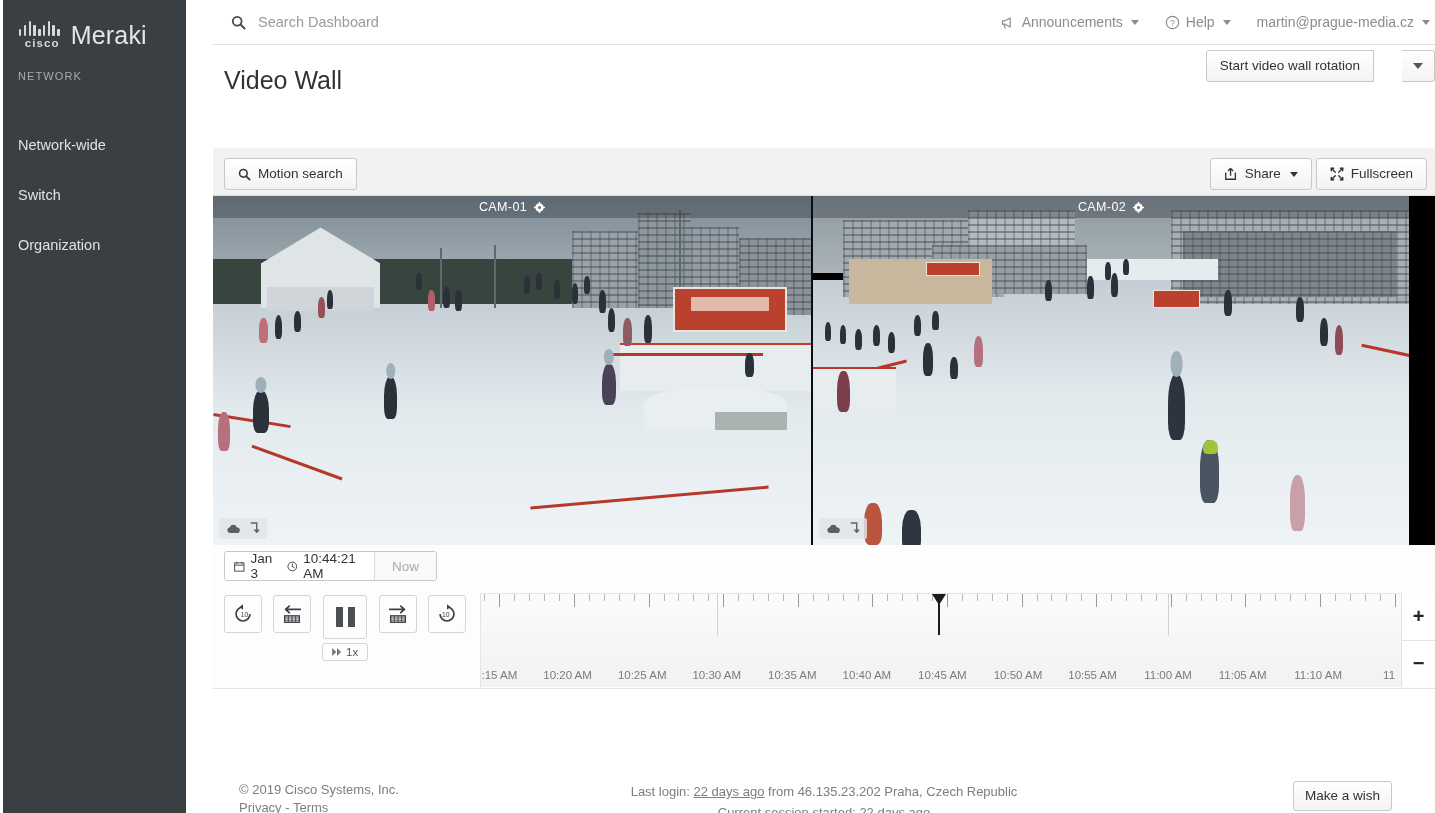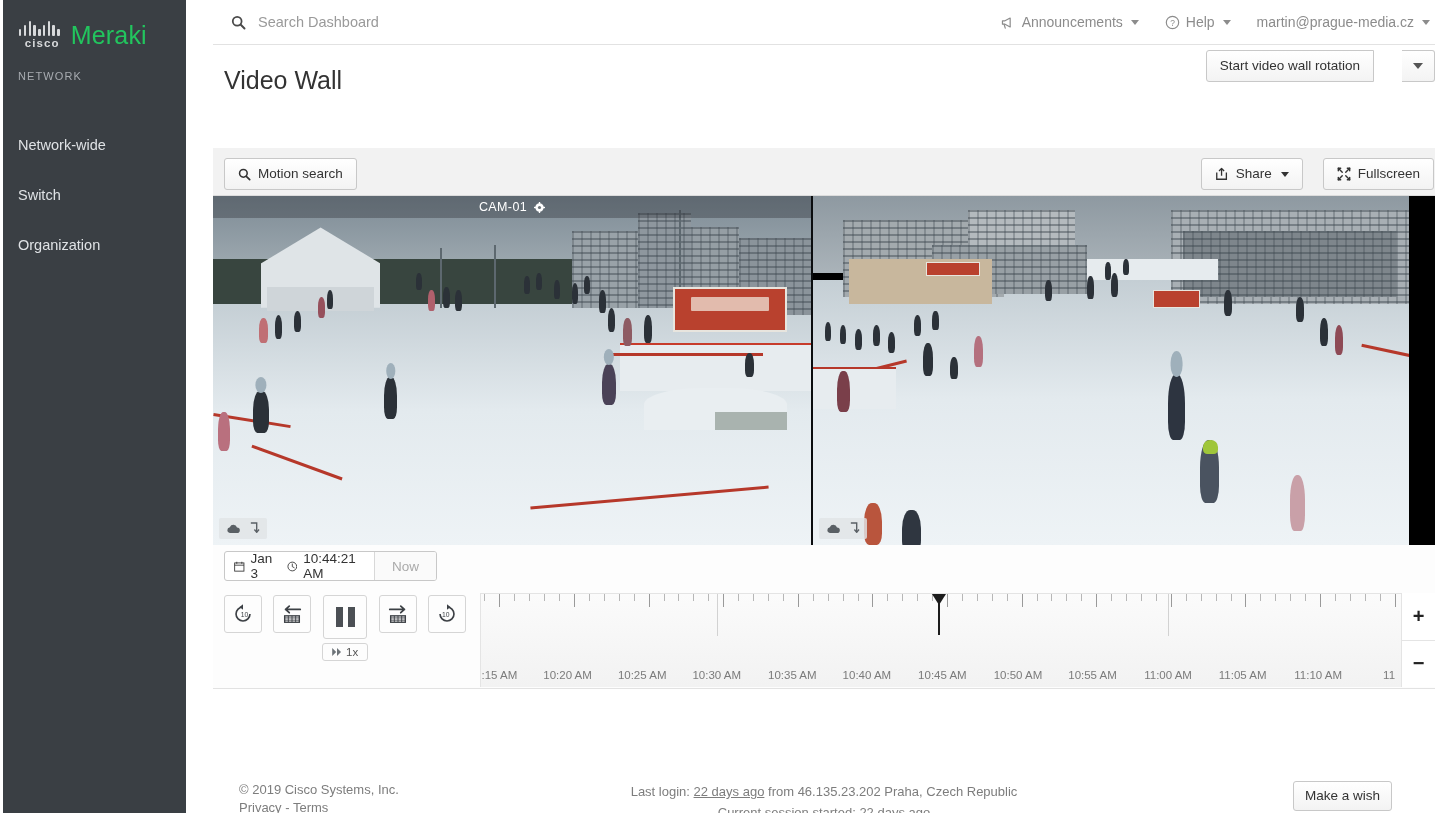--- a/index.html
+++ b/index.html
@@ -37,21 +37,21 @@
   .cisco-bars i:nth-child(5) { height: 7px; }
   .cisco-bars i:nth-child(6) { height: 11px; }
   .cisco-bars i:nth-child(7) { height: 15px; }
   .cisco-bars i:nth-child(8) { height: 11px; }
   .cisco-bars i:nth-child(9) { height: 7px; }
   #cisco-word {
     font-size: 11.5px; letter-spacing: 1.1px; font-weight: bold;
     color: #d7d9db; margin-top: 2px; line-height: 1;
   }
   #brand-name {
-    font-size: 25px; color: #22c55e; font-weight: 300; letter-spacing: 0.2px;
+    font-size: 25px; color: #e5e5e5; font-weight: 300; letter-spacing: 0.2px;
   }
 
   #network-label {
     color: #a7abb0; font-size: 11px; letter-spacing: 1.1px;
     padding: 4px 0 6px 15px; text-transform: uppercase;
   }
   #network-select {
     display: flex; align-items: center; justify-content: space-between;
     padding: 0 14px 0 15px;
     height: 36px;
@@ -168,22 +168,22 @@
     width: 1222px; height: 48px;
     background: #f2f2f2;
     border-bottom: 1px solid #dcdcdc;
   }
   #motion-search {
     position: absolute; left: 11px; top: 10px;
     display: flex; align-items: center; gap: 7px;
     padding: 7px 13px;
   }
   #toolbar-right {
-    position: absolute; right: 1px; top: 10px;
-    display: flex; gap: 20px;
+    position: absolute; right: 8px; top: 10px;
+    display: flex; gap: 4px;
   }
   .btn-icon { display: flex; align-items: center; gap: 7px; padding: 7px 13px; }
 
   
   #videowall {
     position: absolute; left: 0; top: 151px;
     width: 1222px; height: 349px;
     display: flex;
     background: #000;
   }
@@ -624,20 +624,35 @@
           <div class="skater" style="left:23%; top:46%; width:1.3%; height:6.5%;"></div>
           <div class="skater hood" style="left:59.5%; top:51%; width:3.0%; height:19%; background:#2d3440;"></div>
           <div class="skater" style="left:65%; top:70%; width:3.2%; height:18%; background:#4a5360;"></div>
           <div style="position:absolute;left:65.5%;top:70%;width:2.4%;height:4%;background:#9fc63a;border-radius:50% 50% 30% 30%;"></div>
           <div class="skater" style="left:80%; top:80%; width:2.6%; height:16%; background:#c9a0a8;"></div>
           <div class="skater" style="left:4%;  top:50%; width:2.2%; height:12%; background:#7a3f4a;"></div>
           <div class="skater" style="left:8.5%; top:88%; width:3%;  height:12%; background:#b9553d;"></div>
           <div class="skater" style="left:15%; top:90%; width:3.2%; height:12%; background:#2f3640;"></div>
         </div>
 
+        <div class="cam-label">
+          <span>CAM-02</span>
+          <span class="gear">
+            <svg width="11" height="11" viewBox="0 0 16 16">
+              <circle cx="8" cy="8" r="6.1" fill="#ffffff"></circle>
+              <circle cx="8" cy="8" r="2.3" fill="#6e7478"></circle>
+              <g fill="#ffffff">
+                <rect x="7" y="0" width="2" height="3"></rect>
+                  <rect x="7" y="13" width="2" height="3"></rect>
+                <rect x="0" y="7" width="3" height="2"></rect>
+                  <rect x="13" y="7" width="3" height="2"></rect>
+              </g>
+            </svg>
+          </span>
+        </div>
 
         <div class="pane-tools">
           <svg width="15" height="11" viewBox="0 0 18 13">
             <path d="M4.6 12 A3.6 3.6 0 0 1 4.6 4.9 A4.6 4.6 0 0 1 13.2 5.2 A3.4 3.4 0 0 1 13.2 12 Z" fill="#5a6065"></path>
           </svg>
           <svg width="11" height="13" viewBox="0 0 12 14">
             <path d="M2 1 L8.4 1 L8.4 10.4" fill="none" stroke="#5a6065" stroke-width="1.5"></path>
             <path d="M5.9 8.1 L8.4 11.2 L10.9 8.1" fill="none" stroke="#5a6065" stroke-width="1.5" stroke-linejoin="round"></path>
           </svg>
         </div>

